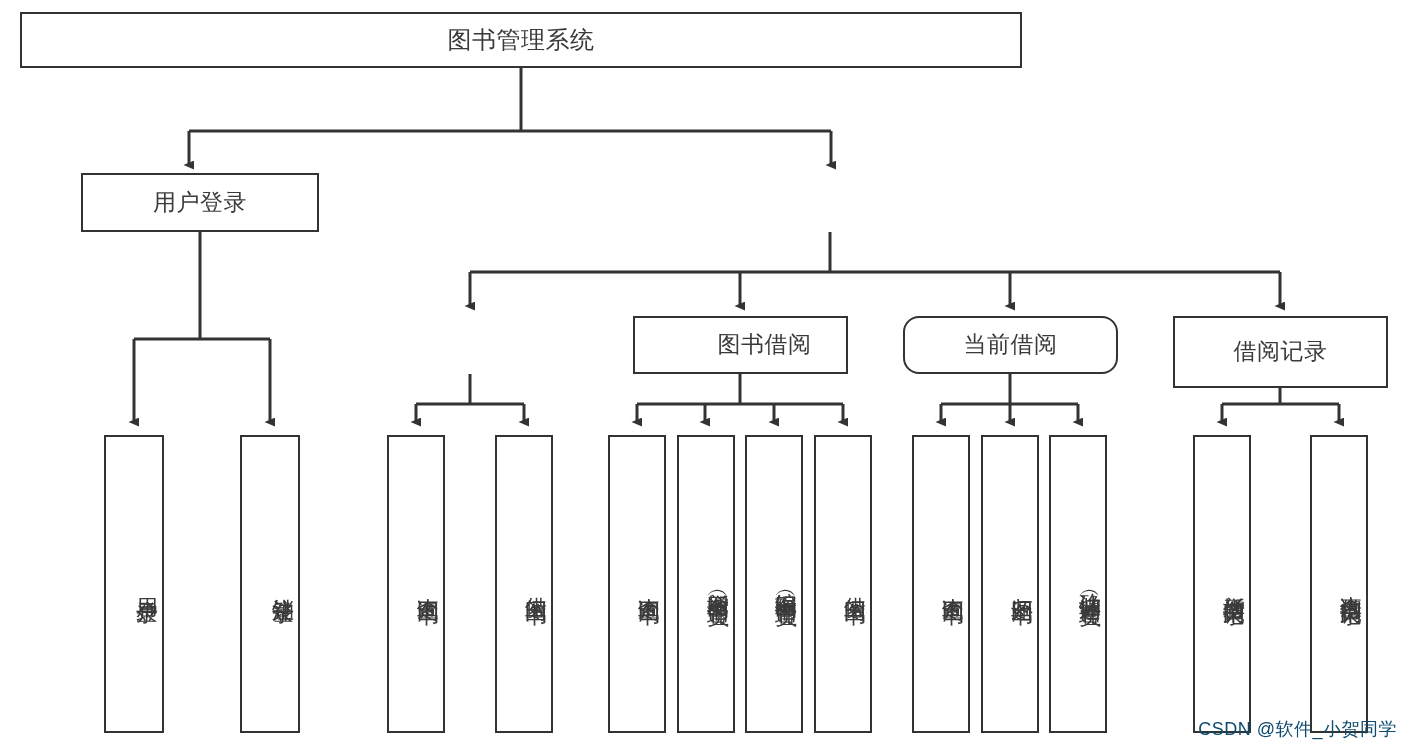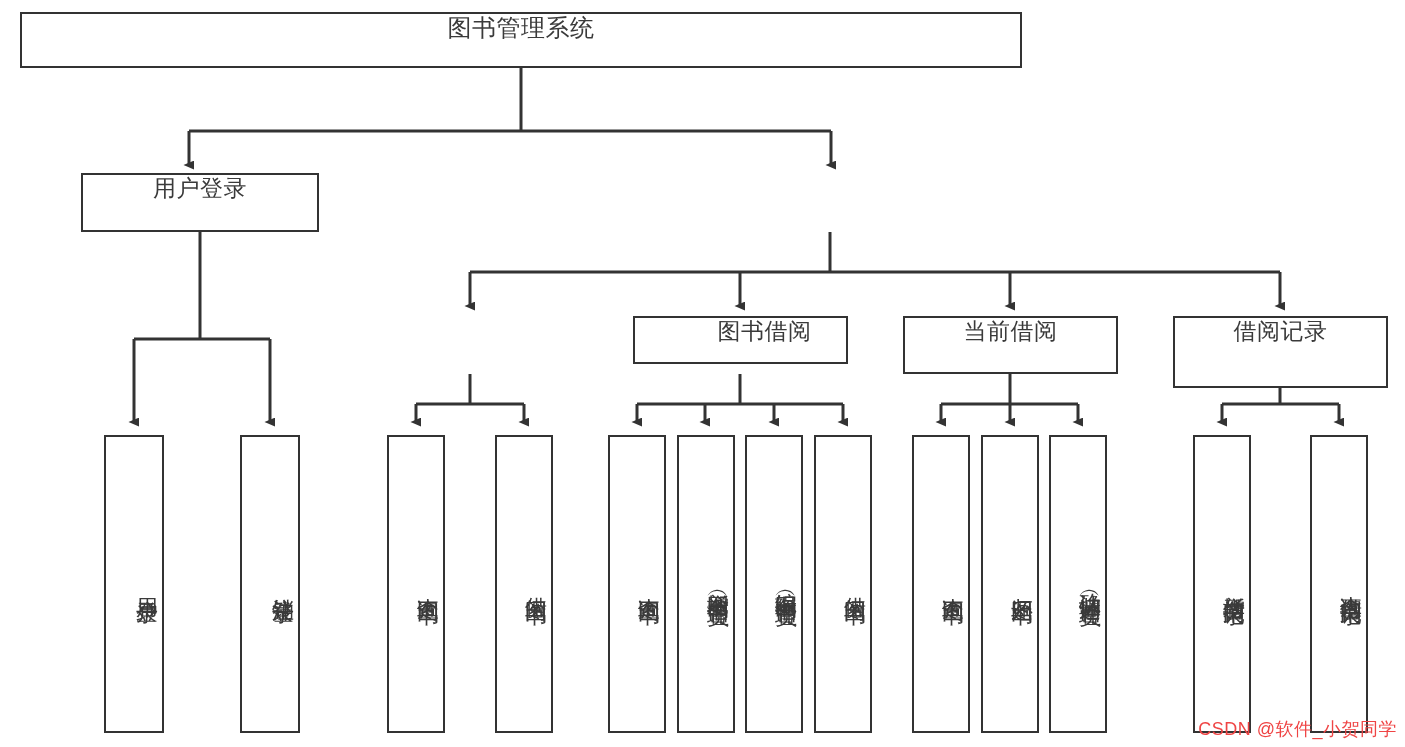--- a/index.html
+++ b/index.html
@@ -25,20 +25,21 @@
     top: 0;
     width: 1405px;
     height: 747px;
     pointer-events: none;
   }
   .node {
     position: absolute;
     border: 2px solid #333333;
     background: #ffffff;
     display: flex;
+    align-items: center;
     justify-content: center;
     color: #3a3a3a;
     letter-spacing: 0.5px;
   }
   .node.horiz {
     font-size: 23px;
     line-height: 1.2;
     white-space: nowrap;
   }
   .node.root {
@@ -57,21 +58,21 @@
   .node.leaf .lbl {
     writing-mode: vertical-rl;
     text-orientation: upright;
     display: block;
   }
   .watermark {
     position: absolute;
     right: 8px;
     bottom: 6px;
     font-size: 18px;
-    color: #ef4444;
+    color: #0c4a6e;
     letter-spacing: 0.5px;
     white-space: nowrap;
     z-index: 5;
   }
 </style>
 </head>
 <body>
 
 <div id="canvas">
 
@@ -126,24 +127,24 @@
   </svg>
 
   <div class="node horiz root" style="left:20px; top:12px; width:1002px; height:56px;">
     <span class="lbl">图书管理系统</span>
   </div>
 
   <div class="node horiz" style="left:81px; top:173px; width:238px; height:59px;">
     <span class="lbl">用户登录</span>
   </div>
 
-  <div class="node horiz" style="left:633px; top:316px; width:215px; height:48px;padding-left:48px;">
+  <div class="node horiz" style="left:633px; top:316px; width:215px; height:58px;padding-left:48px;">
     <span class="lbl">图书借阅</span>
   </div>
-  <div class="node horiz" style="left:903px; top:316px; width:215px; height:58px;">
+  <div class="node horiz" style="left:903px; top:316px; width:215px; height:58px;border-radius:16px;">
     <span class="lbl">当前借阅</span>
   </div>
   <div class="node horiz" style="left:1173px; top:316px; width:215px; height:72px;">
     <span class="lbl">借阅记录</span>
   </div>
 
   <div class="node leaf" style="left:104px; top:435px; width:60px; height:298px;">
     <span class="lbl">用户登录</span>
   </div>
   <div class="node leaf" style="left:240px; top:435px; width:60px; height:298px;">

